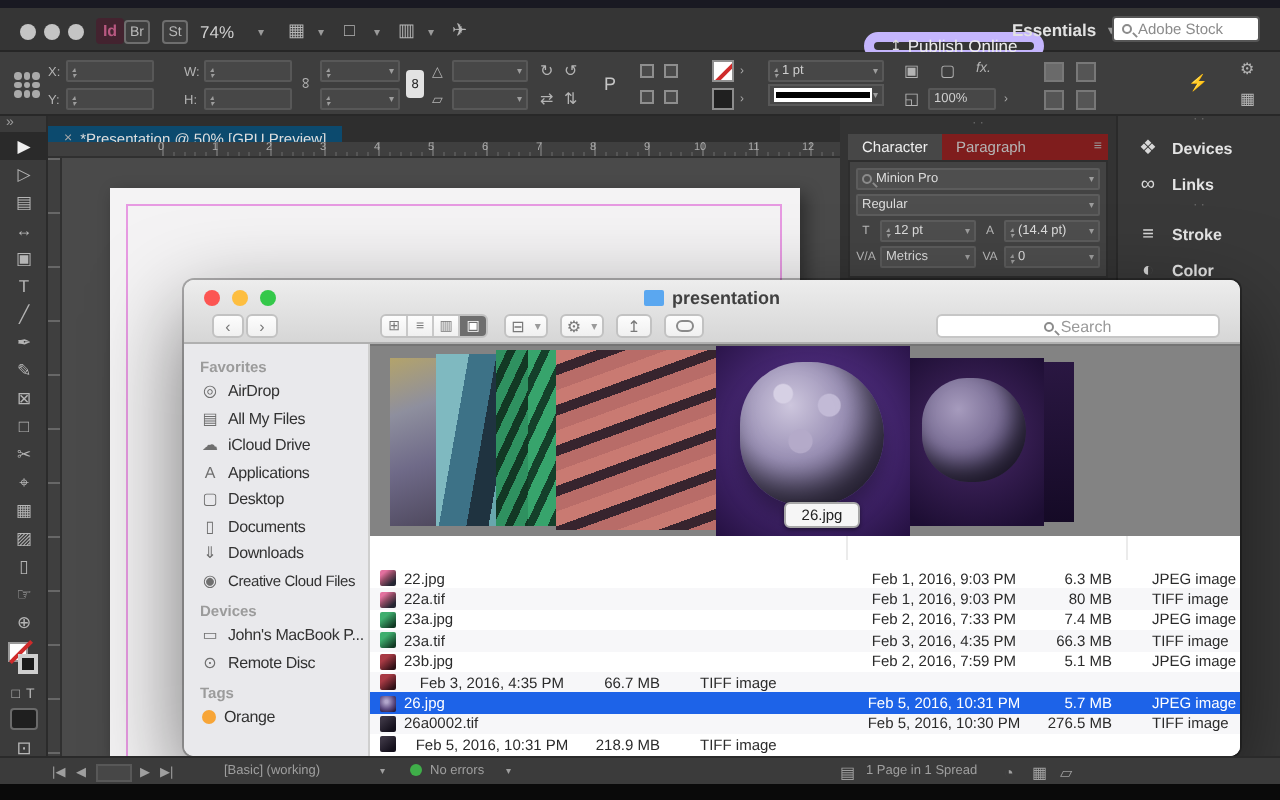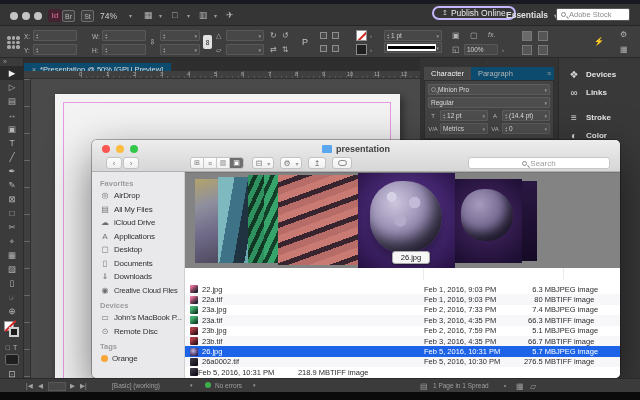--- a/index.html
+++ b/index.html
@@ -10,21 +10,21 @@
   
   #topbar{position:absolute;left:0;top:4px;width:640px;height:22px;background:#353535;border-bottom:1px solid #262626;}
   .tl{position:absolute;top:8px;width:8px;height:8px;border-radius:50%;background:#c4c4c4;}
   .idlogo{position:absolute;left:48px;top:5px;width:14px;height:13px;background:#46202f;color:#cf5f8e;
           font-size:8px;font-weight:bold;display:flex;align-items:center;justify-content:center;border-radius:2px;opacity:.85;}
   .sqico{position:absolute;top:6px;width:13px;height:12px;border:1px solid #6e6e6e;color:#b9b9b9;background:#3e3e3e;
          font-size:7px;display:flex;align-items:center;justify-content:center;border-radius:2px;}
   .tbtxt{position:absolute;top:7px;color:#cfcfcf;font-size:8.5px;}
   .tbico{position:absolute;top:6px;color:#b5b5b5;font-size:9px;}
   .chv{color:#9a9a9a;font-size:6px;margin-left:3px;}
-  .pill{position:absolute;left:432px;top:2px;height:14px;border:2px solid #c4b5fd;border-radius:8px;
+  .pill{position:absolute;left:432px;top:12px;height:14px;border:5px solid #c4b5fd;border-radius:8px;
         display:flex;align-items:center;gap:3px;padding:0 8px;color:#ececec;font-size:8.5px;}
   .pillico{font-size:7px;color:#dcdcdc;}
   .wsp{position:absolute;left:506px;top:6px;color:#e2e2e2;font-size:8.5px;font-weight:bold;display:flex;gap:3px;align-items:center;}
   .stocksearch{position:absolute;left:556px;top:4px;width:74px;height:13px;background:#ffffff;border:1px solid #565656;
         border-radius:2px;display:flex;align-items:center;gap:3px;padding:0 4px;color:#8b8b8b;font-size:7.5px;}
   .mag{display:inline-block;width:5px;height:5px;border:1px solid #8b8b8b;border-radius:50%;position:relative;flex:none;}
   .mag::after{content:"";position:absolute;left:4px;top:4px;width:3px;height:1px;background:#8b8b8b;transform:rotate(45deg);}
 
   
   #controlbar{position:absolute;left:0;top:26px;width:640px;height:32px;background:#3e3e3e;border-bottom:1px solid #282828;}
@@ -73,21 +73,21 @@
   .rnum{position:absolute;top:0;font-size:5.5px;color:#ababab;}
   #vruler{position:absolute;left:24px;top:79px;width:7px;height:299px;background:#3f3f3f;border-right:1px solid #303030;
      background-image:repeating-linear-gradient(180deg,#676767 0 1px,transparent 1px 27px);}
   #pasteboard{position:absolute;left:31px;top:79px;width:389px;height:299px;background:#4a4a4a;}
   #page{position:absolute;left:55px;top:94px;width:345px;height:284px;background:#f4f3f4;box-shadow:3px 3px 8px rgba(0,0,0,.4);overflow:hidden;}
   #marginguide{position:absolute;left:8px;top:8px;width:328px;height:400px;border:1px solid #e79ae2;}
 
   
   #rightdock{position:absolute;left:420px;top:58px;width:220px;height:320px;background:#333333;}
   #panelgroup{position:absolute;left:4px;top:2px;width:130px;}
-  .ptabs{display:flex;align-items:center;height:13px;background:#0c4a6e;font-size:7.5px;color:#b5b5b5;}
+  .ptabs{display:flex;align-items:center;height:13px;background:#7f1d1d;font-size:7.5px;color:#b5b5b5;}
   .ptab{padding:0 7px;height:13px;display:flex;align-items:center;}
   .ptab.on{background:#474747;color:#efefef;}
   .pmenu{margin-left:auto;color:#9a9a9a;font-size:7px;padding-right:3px;}
   .pbody{background:#434343;border:1px solid #2e2e2e;padding:3px 3px 4px;display:flex;flex-direction:column;gap:2px;}
   .prow{display:flex;gap:2px;align-items:center;}
   .pfld{flex:1;height:11px;background:#4e4e4e;border:1px solid #5c5c5c;border-radius:1px;color:#dcdcdc;
         font-size:6.5px;display:flex;align-items:center;gap:2px;padding:0 2px;}
   .pfld .cchv{font-size:5px;}
   .pico{width:10px;color:#b9b9b9;font-size:6px;text-align:center;flex:none;}
   #icondock{position:absolute;left:138px;top:0;width:82px;height:320px;background:#393939;border-left:1px solid #2a2a2a;}
@@ -150,23 +150,23 @@
   .frow{height:10.4px;display:flex;align-items:center;font-size:7.5px;color:#2b2b2b;}
   .frow:nth-child(odd){background:#f7f7f9;}
   .frow.selected{background:#1d63e8;color:#fff;}
   .fic{width:8px;height:8px;margin-left:5px;border-radius:1px;flex:none;}
   .i0,.i1{background:linear-gradient(140deg,#e2709e 20%,#8e4a63 45%,#262633 80%);}
   .i2,.i3{background:linear-gradient(140deg,#3fae6e 30%,#123a24 85%);}
   .i4,.i5{background:linear-gradient(140deg,#a83a44 30%,#2e1016 85%);}
   .i6{background:radial-gradient(circle at 40% 35%,#b2a6cc 10%,#5c4a80 55%,#1d1030 95%);}
   .i7,.i8{background:linear-gradient(140deg,#3a3442 20%,#14101c 80%);}
   .fname{margin-left:4px;width:222px;white-space:nowrap;overflow:hidden;}
-  .fdate{width:96px;}
+  .fdate{width:96px;text-align:center;}
   .fsize{width:36px;text-align:right;}
-  .fkind{margin-left:0;}
+  .fkind{margin-left:20px;}
 
   
   #statusbar{position:absolute;left:0;top:378px;width:640px;height:14px;background:#3b3b3b;border-top:1px solid #2a2a2a;
              font-size:6.5px;color:#9f9f9f;}
   #statusbar span{position:absolute;top:3px;}
   .navfld{position:absolute;left:48px;top:2px;width:18px;height:9px;background:#474747;border:1px solid #585858;}
   .gdot{position:absolute;left:205px;top:4px;width:6px;height:6px;border-radius:50%;background:#3fae49;}
   #blackbar{position:absolute;left:0;top:392px;width:640px;height:8px;background:#0a0a0a;}
 </style>
 </head>
@@ -588,21 +588,20 @@
           </div>
         <div class="frow">
             <span class="fic i4"></span>
             <span class="fname">23b.jpg</span>
             <span class="fdate">Feb 2, 2016, 7:59 PM</span>
             <span class="fsize">5.1 MB</span>
             <span class="fkind">JPEG image</span>
           </div>
         <div class="frow">
             <span class="fic i5"></span>
-            <span class="fname">23b.tif</span>
             <span class="fdate">Feb 3, 2016, 4:35 PM</span>
             <span class="fsize">66.7 MB</span>
             <span class="fkind">TIFF image</span>
           </div>
         <div class="frow selected">
             <span class="fic i6"></span>
             <span class="fname">26.jpg</span>
             <span class="fdate">Feb 5, 2016, 10:31 PM</span>
             <span class="fsize">5.7 MB</span>
             <span class="fkind">JPEG image</span>

